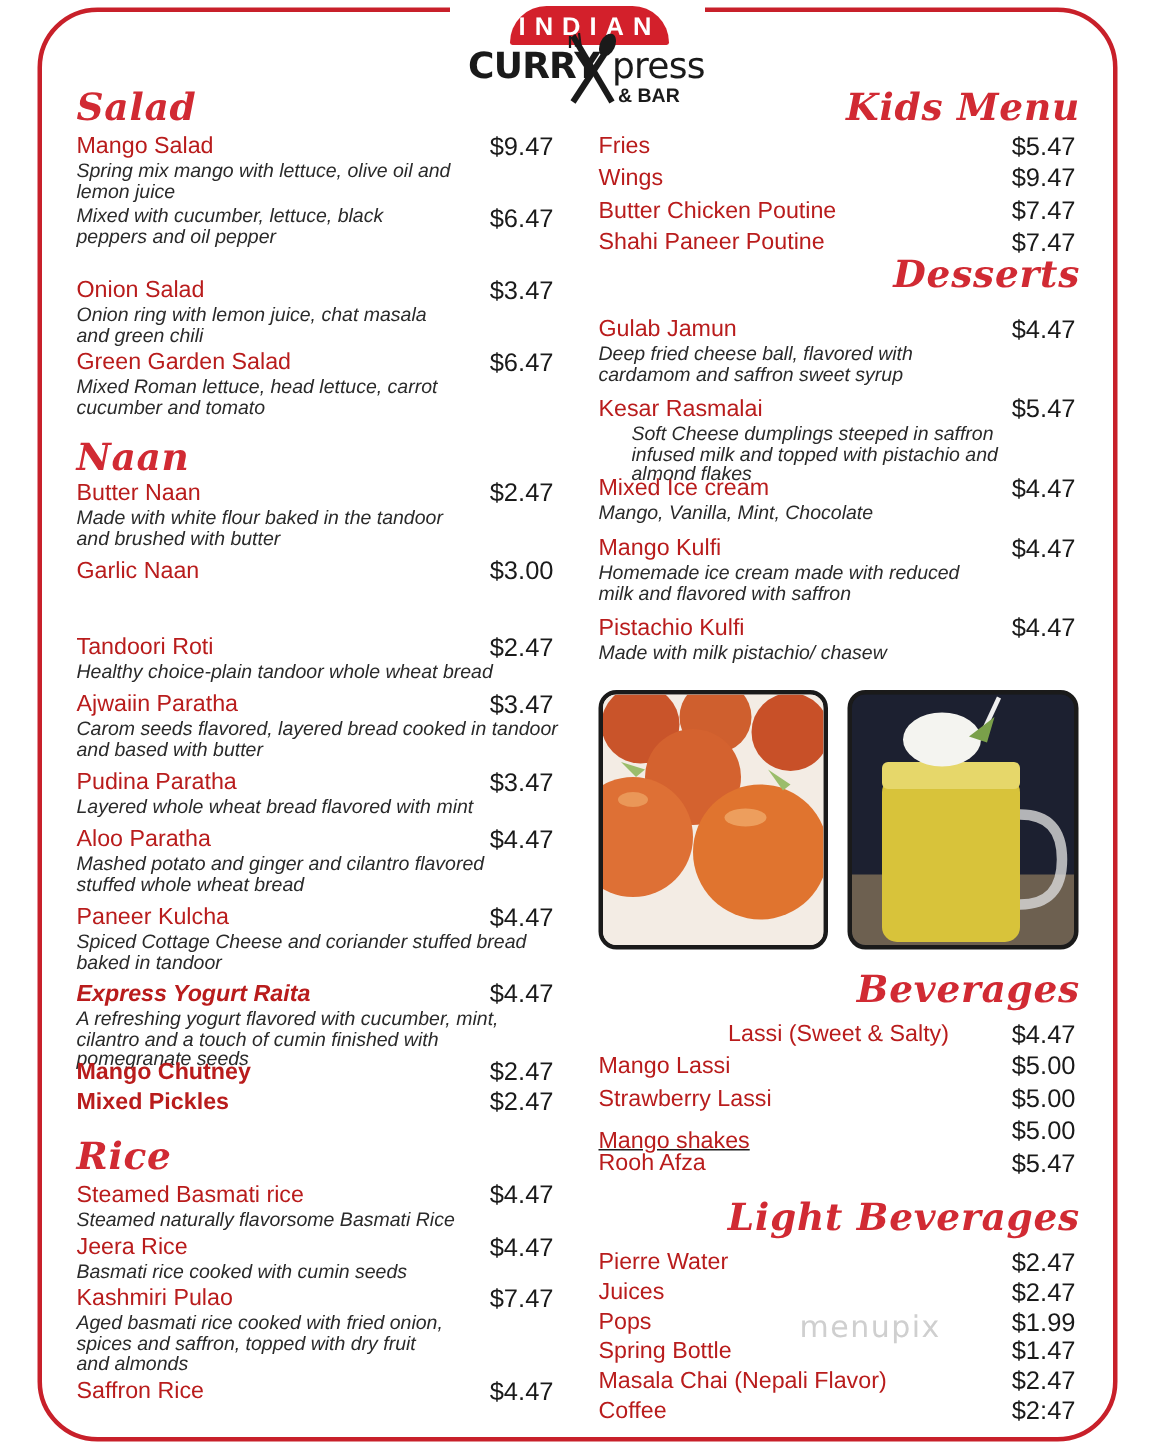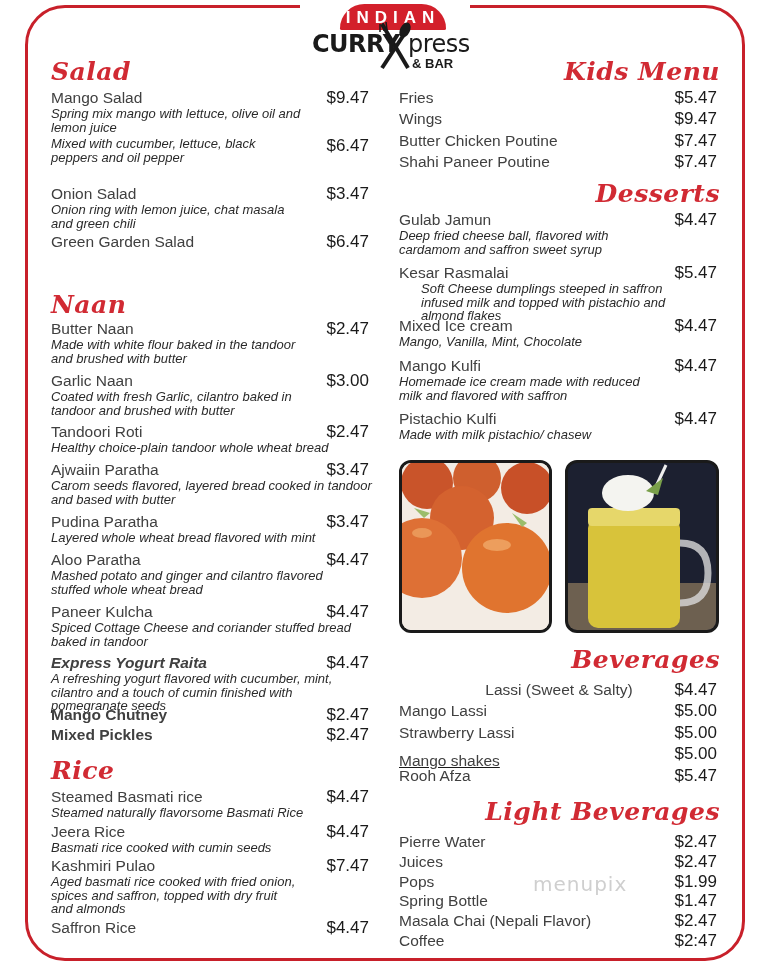--- a/index.html
+++ b/index.html
@@ -35,21 +35,21 @@
 
   
   .heading {
     position: absolute; font-family: "DejaVu Serif", serif; font-style: italic; font-weight: bold;
     color: #d12a33; font-size: 25px; letter-spacing: 0.5px; white-space: nowrap;
   }
   .heading.right { text-align: right; }
 
   
   .item { position: absolute; }
-  .name { font-size: 15.5px; color: #404040; white-space: nowrap; line-height: 18px; }
+  .name { font-size: 15.5px; color: #b91c1c; white-space: nowrap; line-height: 18px; }
   .name.bold { font-weight: bold; }
   .name.bolditalic { font-weight: bold; font-style: italic; }
   .desc { font-size: 13px; font-style: italic; color: #2a2a2a; line-height: 13.5px; }
   .price { position: absolute; font-size: 17px; color: #1a1a1a; line-height: 18px; text-align: right; white-space: nowrap; }
 
   .left-col .item { left: 51px; width: 330px; }
   .left-col .price { left: 300px; width: 69px; }
   .right-col .item { left: 399px; width: 320px; }
   .right-col .price { left: 640px; width: 77px; }
 
@@ -98,34 +98,34 @@
   <div class="price" style="top:137px;">$6.47</div>
 
   <div class="item" style="top:185px;">
     <div class="name">Onion Salad</div>
     <div class="desc" style="width:250px;">Onion ring with lemon juice, chat masala and green chili</div>
   </div>
   <div class="price" style="top:185px;">$3.47</div>
 
   <div class="item" style="top:233px;">
     <div class="name">Green Garden Salad</div>
+    <div class="desc" style="width:250px;">Mixed Roman lettuce, head lettuce, carrot cucumber and tomato</div>
   </div>
   <div class="price" style="top:233px;">$6.47</div>
 
   <div class="heading" style="left:51px; top:290px;">Naan</div>
 
   <div class="item" style="top:320px;">
     <div class="name">Butter Naan</div>
     <div class="desc" style="width:250px;">Made with white flour baked in the tandoor and brushed with butter</div>
   </div>
   <div class="price" style="top:320px;">$2.47</div>
 
   <div class="item" style="top:372px;">
     <div class="name">Garlic Naan</div>
-    <div class="desc" style="width:250px;">Coated with fresh Garlic, cilantro baked in tandoor and brushed with butter</div>
   </div>
   <div class="price" style="top:372px;">$3.00</div>
 
   <div class="item" style="top:423px;">
     <div class="name">Tandoori Roti</div>
     <div class="desc" style="width:320px;">Healthy choice-plain tandoor whole wheat bread</div>
   </div>
   <div class="price" style="top:423px;">$2.47</div>
 
   <div class="item" style="top:461px;">
@@ -207,21 +207,21 @@
   <div class="price" style="top:110px;">$9.47</div>
   <div class="item" style="top:132px;">
       <div class="name">Butter Chicken Poutine</div>
     </div>
   <div class="price" style="top:132px;">$7.47</div>
   <div class="item" style="top:153px;">
       <div class="name">Shahi Paneer Poutine</div>
     </div>
   <div class="price" style="top:153px;">$7.47</div>
 
-  <div class="heading right" style="right:46px; top:179px;">Desserts</div>
+  <div class="heading right" style="right:46px; top:168px;">Desserts</div>
 
   <div class="item" style="top:211px;">
     <div class="name">Gulab Jamun</div>
     <div class="desc" style="width:265px;">Deep fried cheese ball, flavored with cardamom and saffron sweet syrup</div>
   </div>
   <div class="price" style="top:211px;">$4.47</div>
 
   <div class="item" style="top:264px;">
     <div class="name">Kesar Rasmalai</div>
     <div class="desc" style="width:275px;margin-left:22px;">Soft Cheese dumplings steeped in saffron infused milk and topped with pistachio and almond flakes</div>

